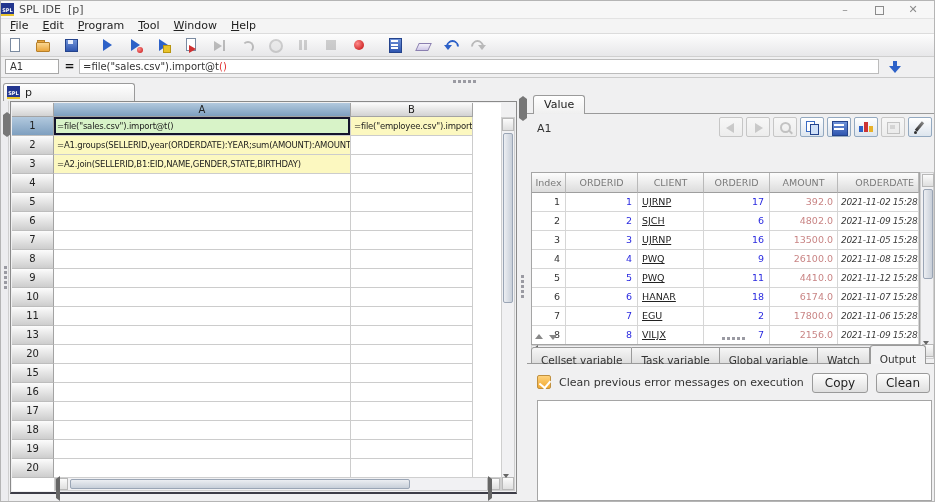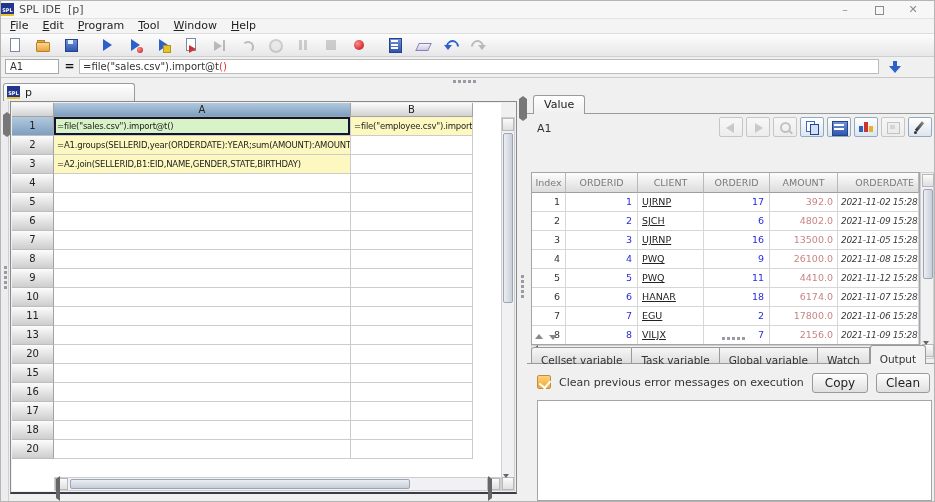--- a/index.html
+++ b/index.html
@@ -431,20 +431,26 @@
           <div class="g-cell w-b" data-interactable="true"></div>
           <div class="g-fill" data-interactable="false"></div>
         </div>
         <div class="g-row" data-interactable="false">
           <div class="g-rowhead" data-interactable="true">18</div>
           <div class="g-cell w-a" data-interactable="true"></div>
           <div class="g-cell w-b" data-interactable="true"></div>
           <div class="g-fill" data-interactable="false"></div>
         </div>
         <div class="g-row" data-interactable="false">
+          <div class="g-rowhead" data-interactable="true">19</div>
+          <div class="g-cell w-a" data-interactable="true"></div>
+          <div class="g-cell w-b" data-interactable="true"></div>
+          <div class="g-fill" data-interactable="false"></div>
+        </div>
+        <div class="g-row" data-interactable="false">
           <div class="g-rowhead" data-interactable="true">20</div>
           <div class="g-cell w-a" data-interactable="true"></div>
           <div class="g-cell w-b" data-interactable="true"></div>
           <div class="g-fill" data-interactable="false"></div>
         </div>
       </div>
     <div class="sb-track g-vscroll" data-interactable="true">
       <span class="sb-btn up" data-interactable="true"><span class="tri-up"></span></span>
       <span class="sb-thumb" data-interactable="true"></span>
       <span class="sb-btn down" data-interactable="true"><span class="tri-down"></span></span>

